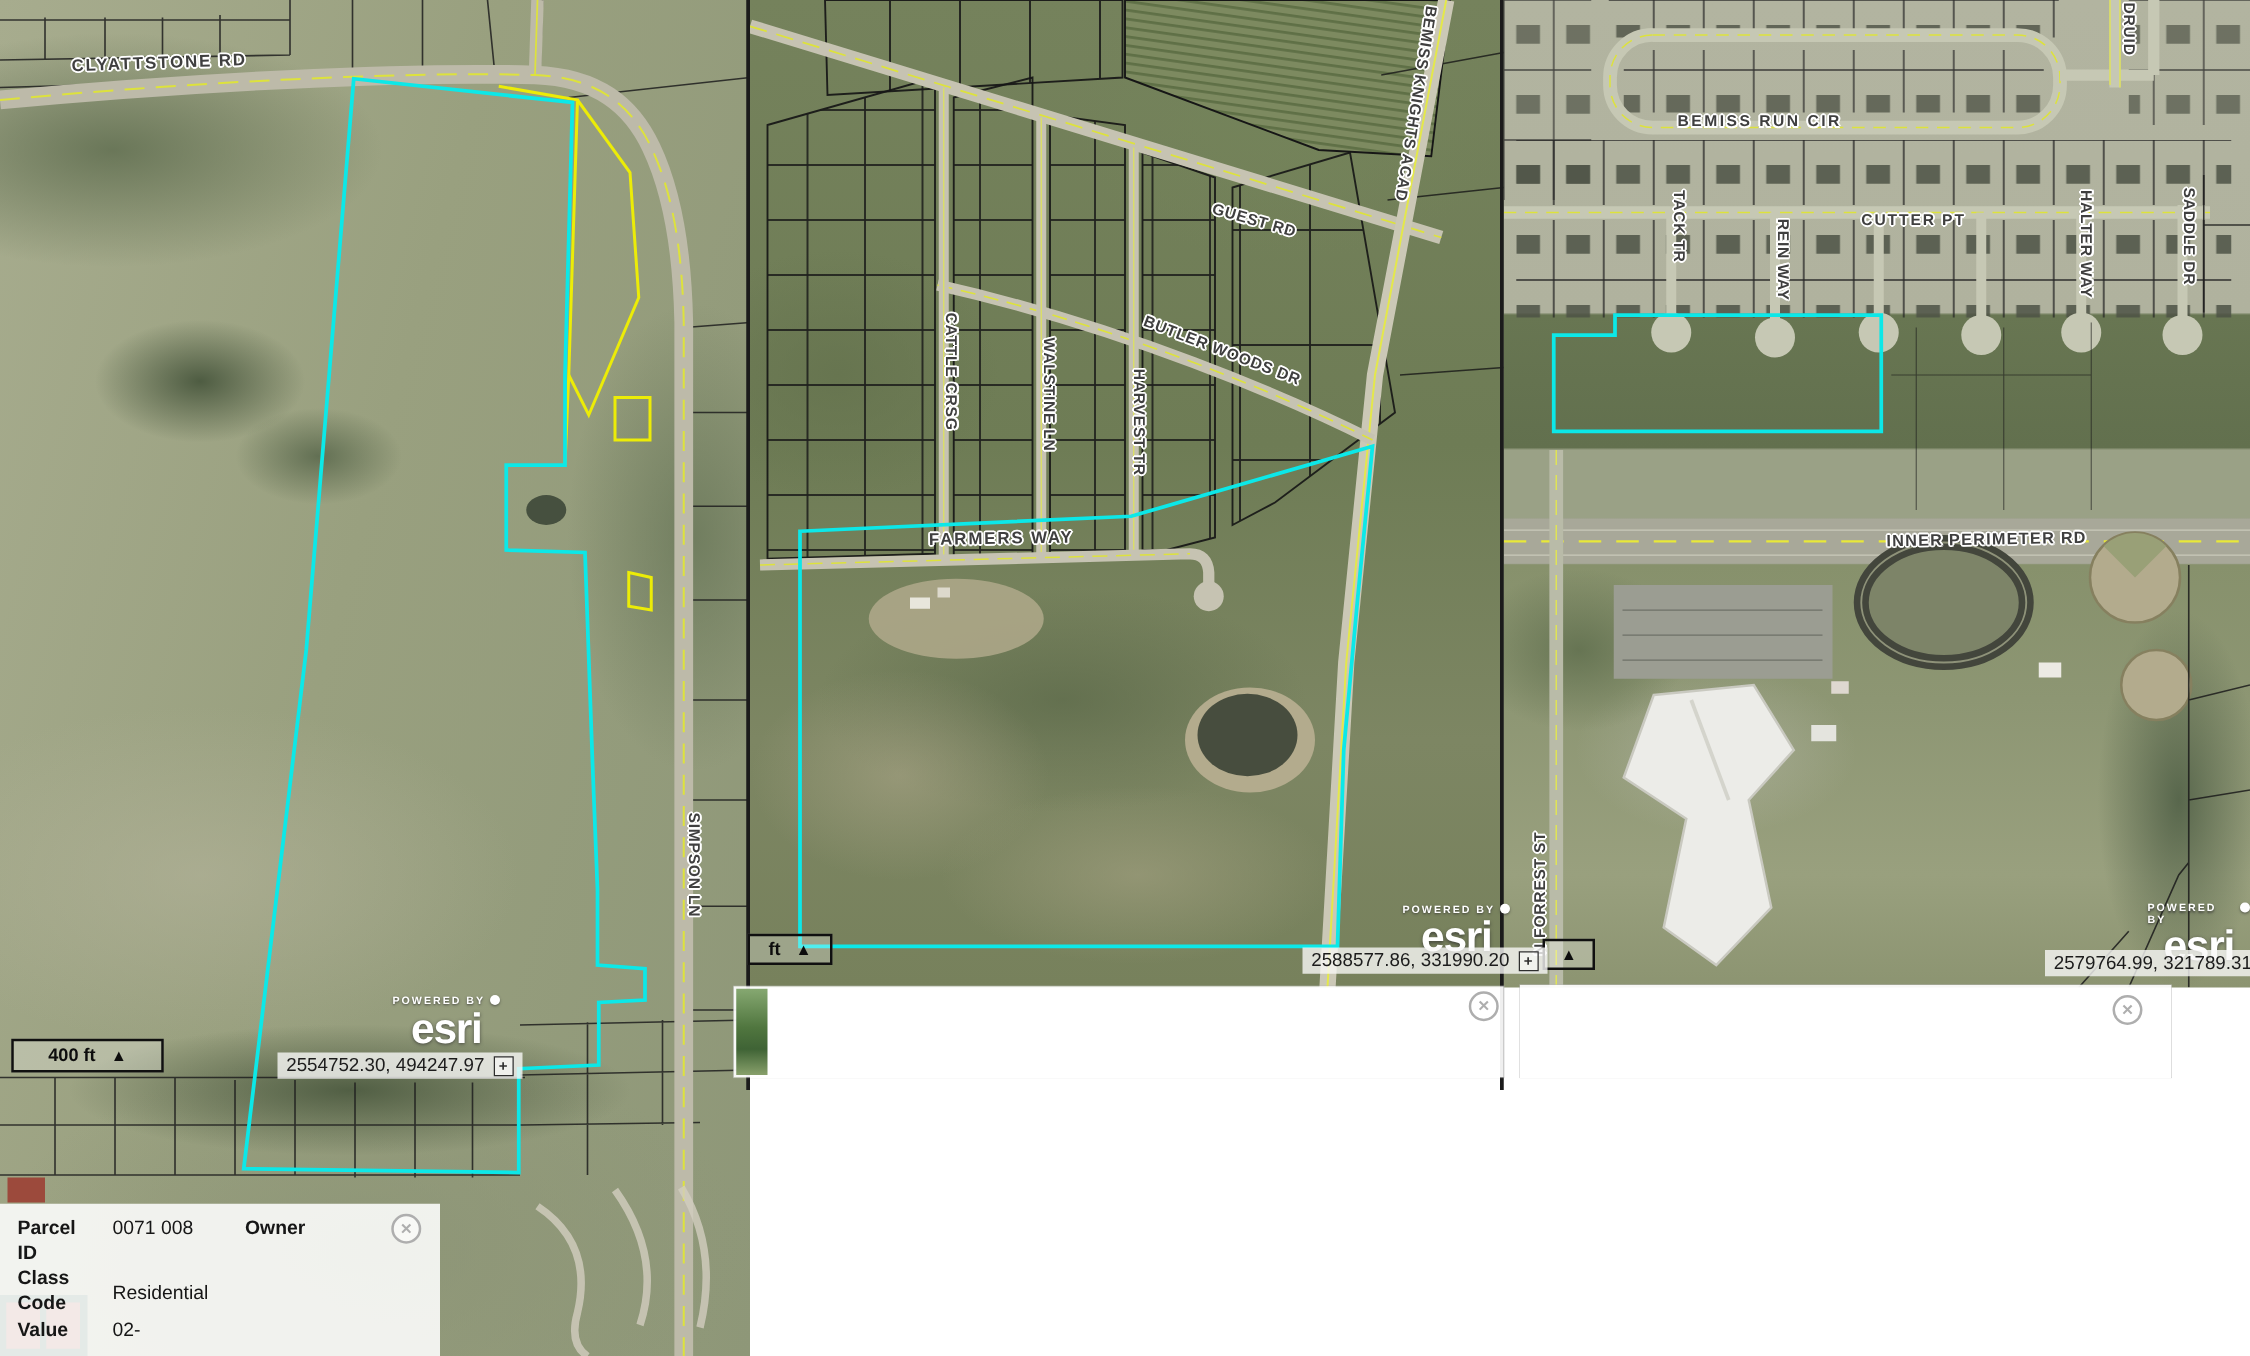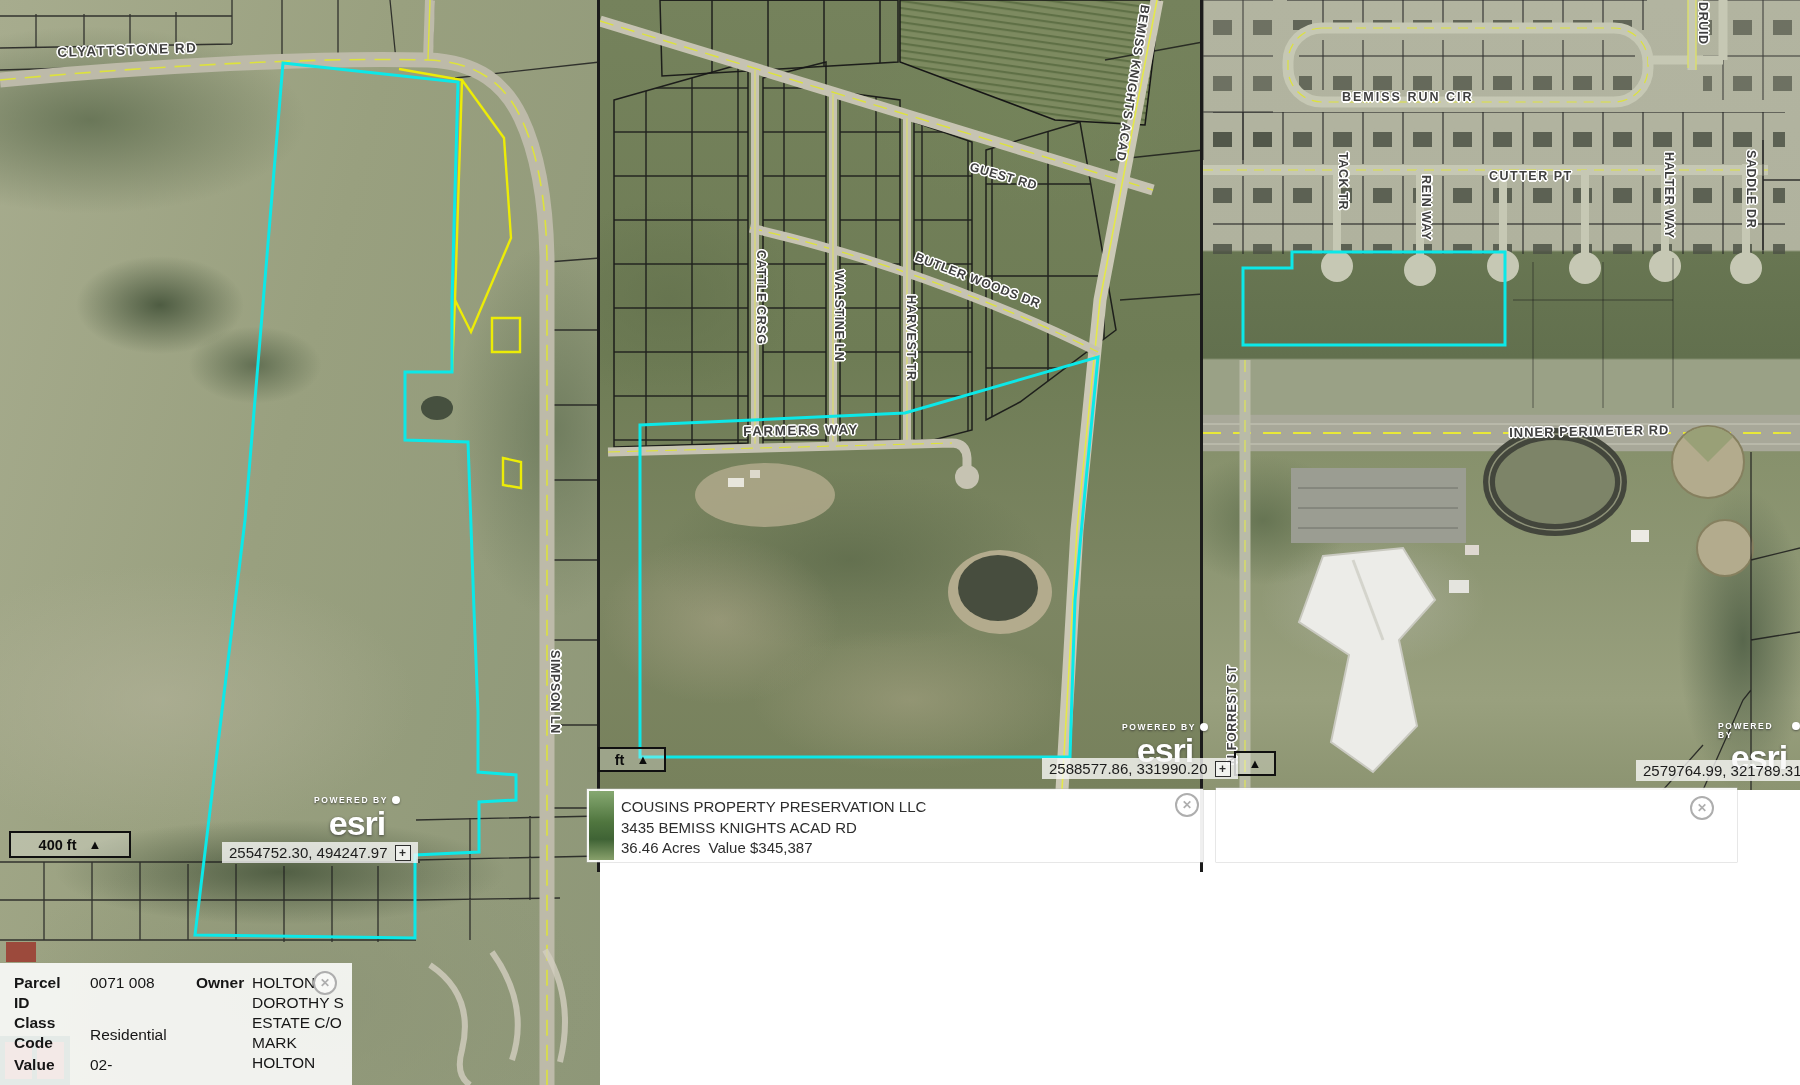--- a/index.html
+++ b/index.html
@@ -293,37 +293,31 @@
     <span>2588577.86, 331990.20</span>
     <span class="plusbox">+</span>
   </div>
   <div class="coordbox" style="left:1636px;top:760px">
     <span>2579764.99, 321789.31</span>
 
   </div>
 
   <div class="infobar" style="left:587px;top:789px;width:616px;height:73px">
     <div class="thumb"></div>
-    <div class="txt" style="left:34px;top:8px">
-      <div>COUSINS PROPERTY PRESERVATION LLC</div>
-      <div>3435 BEMISS KNIGHTS ACAD RD</div>
-      <div class="nm">36.46 Acres  Value $345,387</div>
-    </div>
     <div class="closebtn" style="right:4px;top:4px">✕</div>
   </div>
 
   <div class="infobar" style="left:1216px;top:788px;width:521px;height:74px">
     <div class="closebtn" style="right:23px;top:8px">✕</div>
   </div>
 
   <div class="popup">
     <span class="fl" style="left:14px;top:10px;width:64px;display:inline-block">Parcel ID</span>
     <span class="fv" style="left:90px;top:10px">0071 008</span>
     <span class="fl" style="left:196px;top:10px">Owner</span>
-    <span class="fv" style="left:252px;top:10px;width:112px;display:inline-block">HOLTON DOROTHY S ESTATE C/O MARK HOLTON</span>
     <span class="fl" style="left:14px;top:50px;width:64px;display:inline-block">Class Code</span>
     <span class="fv" style="left:90px;top:62px">Residential</span>
     <span class="fl" style="left:14px;top:92px">Value</span>
     <span class="fv" style="left:90px;top:92px">02-</span>
     <div class="closebtn" style="right:15px;top:8px">✕</div>
   </div>
 
 </div>
 
 </body></html>

